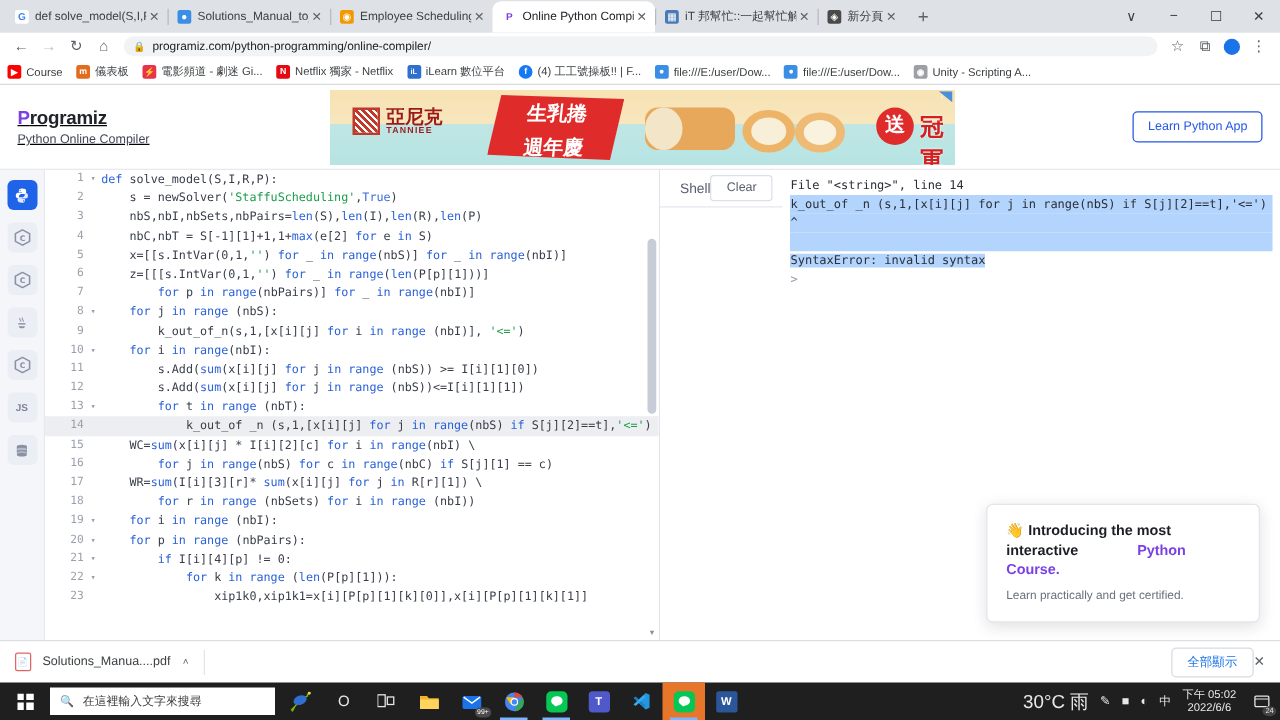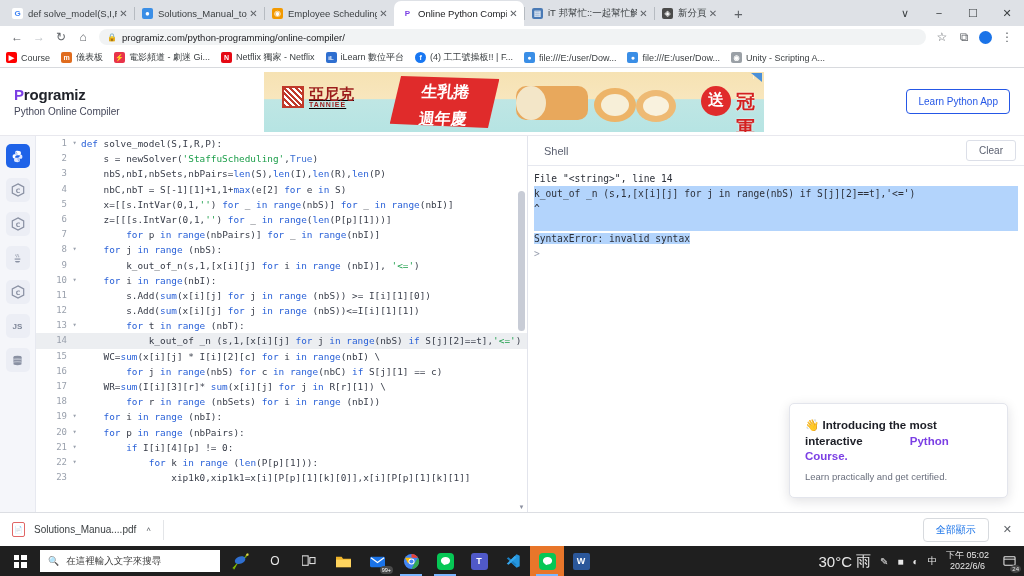--- a/index.html
+++ b/index.html
@@ -53,29 +53,29 @@
                font-size:9px; color:#3c4043; border-bottom:1px solid #d8dade; overflow:hidden; }
   .bm { display:flex; align-items:center; margin-right:11px; white-space:nowrap; flex:0 0 auto; }
   .bm .bmico { width:11px; height:11px; margin-right:4px; flex:0 0 11px; border-radius:2px;
                display:flex; align-items:center; justify-content:center; font-size:7px; color:#fff; font-weight:bold;}
 
   
   .page { position:absolute; left:0; top:68px; width:1024px; height:444px; background:#fff; overflow:hidden; }
 
   .site-header { height:68px; display:flex; align-items:center; padding:0 14px; background:#fff;
                  border-bottom:1px solid #e8e8ee; }
-  .brand { width:250px; }
+  .brand { width:250px;text-decoration:underline; }
   .brand .logo { font-size:15px; font-weight:bold; color:#20232a; letter-spacing:-0.2px; }
   .brand .logo .pglyph { color:#7b3fe4; }
   .brand .sub { font-size:10px; color:#44475a; margin-top:3px; }
 
   .adbanner { position:relative; width:500px; height:60px; flex:0 0 500px;
               background:linear-gradient(180deg,#f6e2b3 0%,#f8e6bd 45%,#bfe6e4 46%,#b6e4e3 100%);
               overflow:hidden; border:0; }
-  .ad-logo { position:absolute; left:18px; top:14px; display:flex; align-items:flex-end;text-decoration:underline; }
+  .ad-logo { position:absolute; left:18px; top:14px; display:flex; align-items:flex-end; }
   .ad-logo .sq { width:22px; height:22px; background:#fff; border:2px solid #c0392b; }
   .ad-logo .sq::after{ content:""; display:block; width:100%; height:100%;
         background:repeating-linear-gradient(45deg,#c0392b 0 2px,#fff 2px 4px); }
   .ad-logo .txt { margin-left:5px; color:#9b1b1b; font-weight:bold; font-size:15px; line-height:1; }
   .ad-logo .txt small { display:block; font-size:7px; letter-spacing:1px; }
   .ad-burst { position:absolute; left:128px; top:4px; width:105px; height:52px;
               background:#e02b2b; transform:skewX(-6deg);
               clip-path:polygon(6% 0,100% 6%,94% 100%,0 92%); }
   .ad-burst span { display:block; color:#fff; font-weight:bold; font-size:16px;
                    text-align:center; line-height:1.45; padding-top:4px; }
@@ -121,21 +121,21 @@
   .gutter { width:34px; flex:0 0 34px; text-align:right; padding-right:3px; color:#9aa1ad; font-size:9px; }
   .fold { width:9px; flex:0 0 9px; color:#9aa1ad; font-size:7px; text-align:center; }
   .code { flex:1 1 auto; color:#383d49; padding-left:2px; }
   .k  { color:#2b62d8; }
   .s  { color:#1c9e4a; }
   .n  { color:#3b6fd4; }
   .vscroll { position:absolute; right:2px; top:0; width:7px; height:100%; }
   .vscroll .thumb { position:absolute; left:0; width:7px; border-radius:4px; background:#c8ccd6; }
   .vscroll .arr { position:absolute; left:0; width:7px; text-align:center; font-size:6px; color:#8b90a0; }
 
-  .shellcol { flex:1 1 auto; display:flex; flex-direction:column; background:#fff; }
+  .shellcol { flex:1 1 auto; display:flex; flex-direction:row; background:#fff; }
   .shtoolbar { height:30px; display:flex; align-items:center; border-bottom:1px solid #e6e8ef; padding:0 8px; }
   .shtitle { font-size:11px; color:#5b6070; padding-left:8px; }
   .clearbtn { margin-left:auto; font-size:10px; color:#5b6070; border:1px solid #dcdfe8;
               background:#fff; border-radius:3px; padding:4px 12px; }
   .shellout { flex:1 1 auto; padding:5px 6px 0 6px; font-family:"DejaVu Sans Mono", monospace;
               font-size:9.6px; line-height:15px; color:#2b2f38; white-space:pre; position:relative;}
   .shellout .sel { background:#b3d4fc; display:block; }
   .shellout .selin { background:#b3d4fc; }
 
   
@@ -150,21 +150,21 @@
                  text-align:center; border-radius:4px; padding:9px 0; border:0; width:100%; }
 
   
   .dlbar { position:absolute; left:0; top:512px; width:1024px; height:34px; background:#fff;
            border-top:1px solid #dcdee3; display:flex; align-items:center; padding:0 12px; }
   .dlitem { display:flex; align-items:center; font-size:10px; color:#3c4043; }
   .dlitem .pdfico { width:13px; height:15px; border:1px solid #e06666; border-radius:2px; margin-right:9px;
                     color:#d24b4b; font-size:7px; display:flex; align-items:center; justify-content:center; }
   .dlitem .chev { margin-left:10px; font-size:8px; color:#5f6368; }
   .dlbar .sep { width:1px; height:20px; background:#e3e5e8; margin-left:12px; }
-  .dlright { margin-left:auto; display:flex; align-items:center; gap:14px; }
+  .dlright { margin-left:auto; display:flex; align-items:center; }
   .showall { font-size:10px; color:#1a73e8; border:1px solid #d7dade; border-radius:4px; padding:4px 12px; background:#fff;}
   .dlclose { font-size:11px; color:#5f6368; }
 
   
   .taskbar { position:absolute; left:0; top:546px; width:1024px; height:30px; background:#1f1f1f;
              display:flex; align-items:center; }
   .startbtn { width:40px; height:30px; display:flex; align-items:center; justify-content:center; }
   .startbtn .winlogo { width:13px; height:13px; display:grid; grid-template-columns:1fr 1fr;
                        grid-template-rows:1fr 1fr; gap:1.5px; }
   .startbtn .winlogo i { background:#fff; display:block; }

